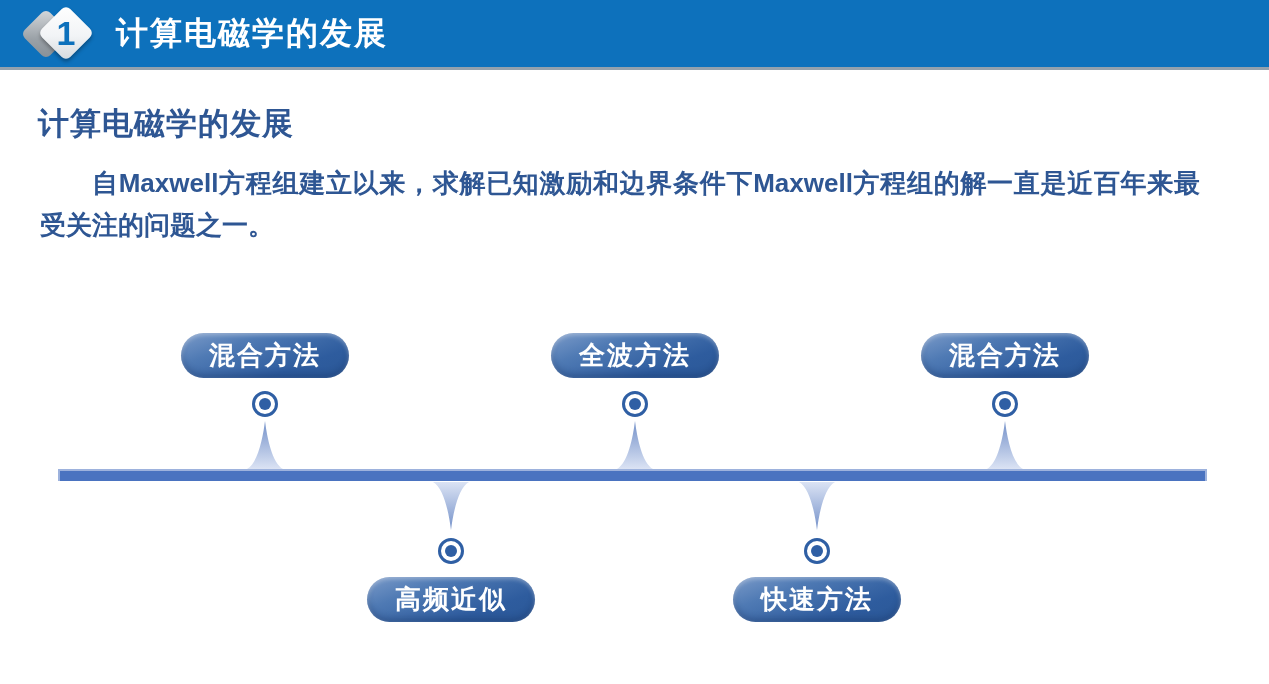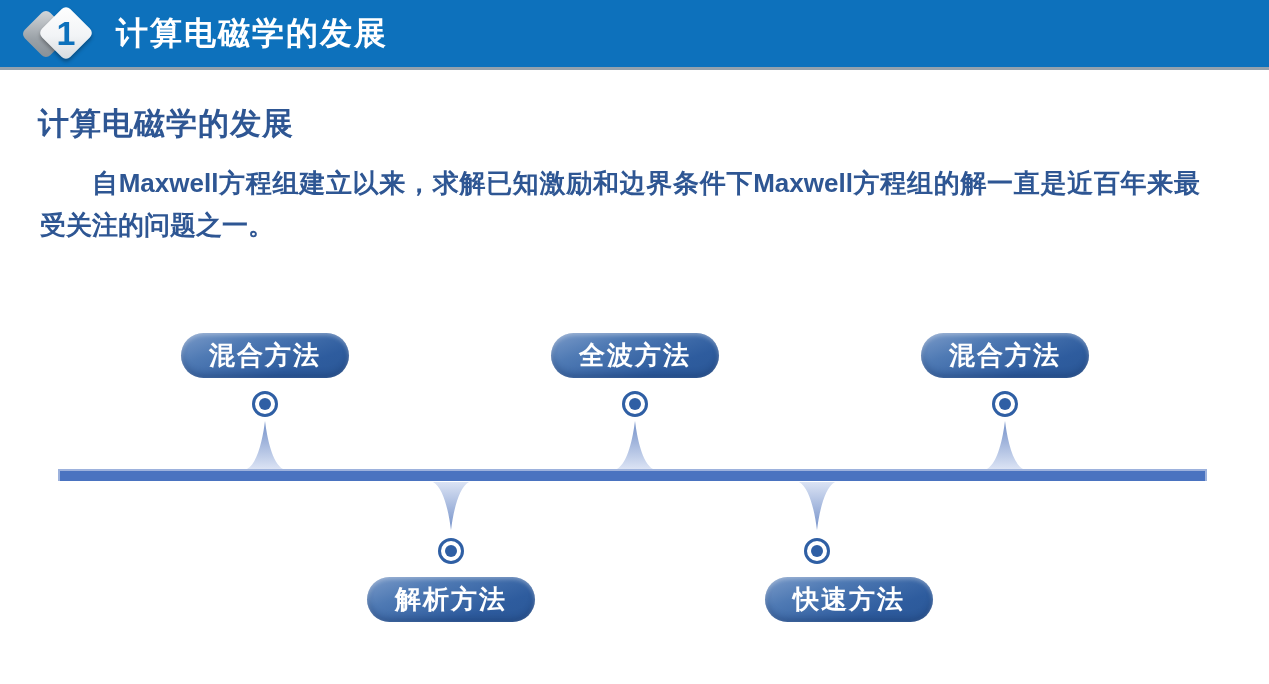--- a/index.html
+++ b/index.html
@@ -58,21 +58,21 @@
     position:absolute;width:168px;height:45px;border-radius:24px;
     background:linear-gradient(160deg,var(--pill-blue-light,#7b9bc9) 0%,#4f7ab4 30%,var(--pill-blue-dark,#2e5c9e) 72%,#2b5897 100%);
     box-shadow:inset 0 2px 4px rgba(255,255,255,.35), inset 0 -4px 6px rgba(15,40,85,.3);
     color:#ffffff;font-size:26px;font-weight:800;letter-spacing:2px;
     display:flex;align-items:center;justify-content:center;
   }
   .pill.p-analytic {left:181px;top:33px;}
   .pill.p-fullwave {left:551px;top:33px;}
   .pill.p-hybrid   {left:921px;top:33px;}
   .pill.p-highfreq {left:367px;top:277px;}
-  .pill.p-fast     {left:765px;top:277px;}
+  .pill.p-fast     {left:733px;top:277px;}
   .marker{
     position:absolute;width:26px;height:26px;box-sizing:border-box;border-radius:50%;
     border:3px solid var(--marker-blue,#2f5fa4);background:#ffffff;
   }
   .marker::after{
     content:"";position:absolute;inset:4px;border-radius:50%;
     background:var(--marker-blue,#2f5fa4);
   }
   .marker.m-analytic {left:252px;top:91px;}
   .marker.m-fullwave {left:622px;top:91px;}
@@ -127,21 +127,21 @@
       <span>混合方法</span>
     </div>
     <div class="pill p-hybrid">
       <span>混合方法</span>
     </div>
     <div class="pill p-fullwave">
       <span>全波方法</span>
     </div>
 
     <div class="pill p-highfreq">
-      <span>解析方法</span>
+      <span>高频近似</span>
     </div>
     <div class="pill p-fast">
       <span>快速方法</span>
     </div>
 
     <span class="marker m-analytic"></span>
     <span class="marker m-fullwave"></span>
     <span class="marker m-hybrid"></span>
     <span class="marker m-highfreq"></span>
     <span class="marker m-fast"></span>

